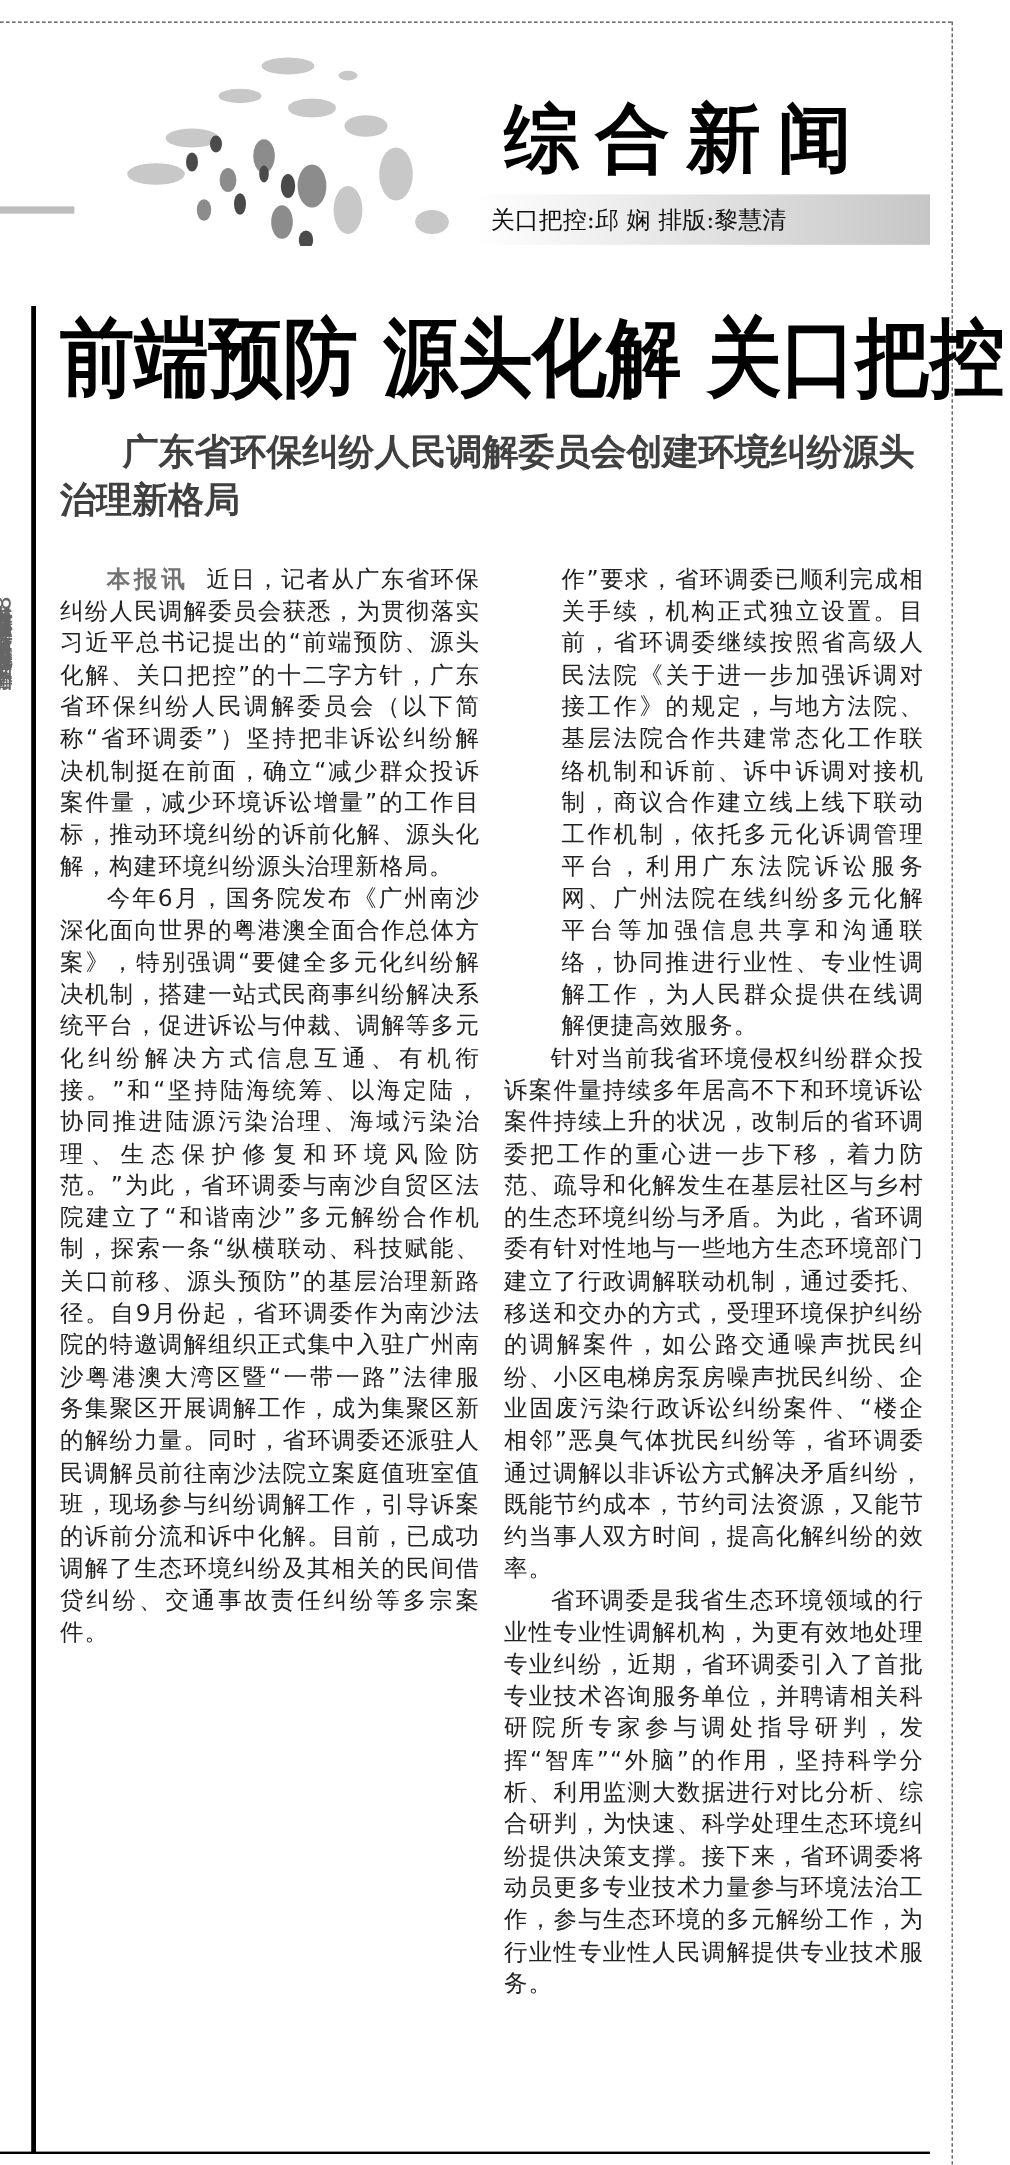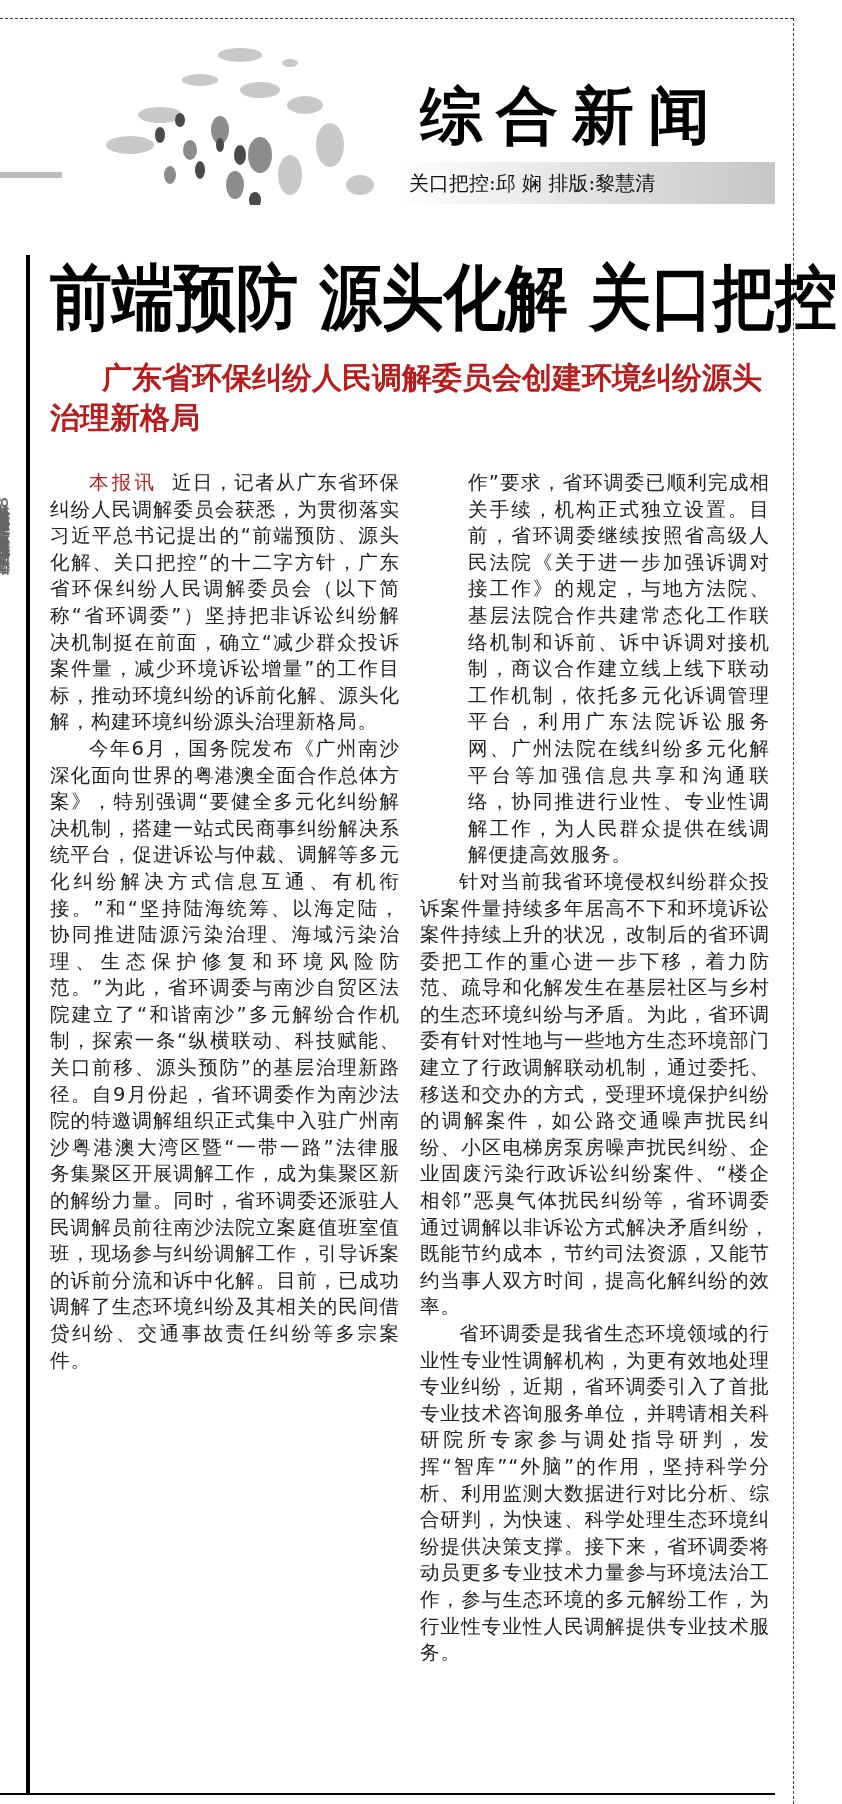--- a/index.html
+++ b/index.html
@@ -15,28 +15,28 @@
                 background:linear-gradient(to right,#ffffff 0%,#e8e8e8 40%,#c6c6c6 100%);
                 display:flex; align-items:center; padding-left:14px; box-sizing:border-box;
                 font-family:"DejaVu Serif", serif; font-size:20px; color:#111; }
   .left-rule { position:absolute; left:26px; top:255px; width:4px; height:1540px; background:#000; }
   .left-strip { position:absolute; left:0; top:490px; width:14px; font-size:20px; line-height:26px;
                 color:#666; writing-mode:vertical-rl; height:1200px; overflow:hidden; }
   .headline { position:absolute; left:50px; top:250px; font-size:62px; font-weight:bold; letter-spacing:0px;
               color:#000; transform:scaleY(1.15); transform-origin:top left; white-space:nowrap;
               font-family:"DejaVu Sans", sans-serif; }
   .subhead { position:absolute; left:50px; top:358px; width:720px; font-family:"DejaVu Serif", serif;
-             font-size:30px; font-weight:bold; line-height:40px; color:#b91c1c; text-indent:52px; }
+             font-size:30px; font-weight:bold; line-height:40px; color:#404040; text-indent:52px; }
   .col { position:absolute; top:470px; width:350px; font-size:19.5px; line-height:26.6px;
          color:#222; text-align:justify; letter-spacing:1px; font-family:"DejaVu Sans", sans-serif; }
   .col-left { left:50px; }
   .col-right { left:420px; }
   .col p { margin:0; text-indent:2em; }
   .col p.cont { text-indent:0;margin-left:48px; }
-  .lead { font-weight:normal; color:#b91c1c; letter-spacing:3px; }
+  .lead { font-weight:bold; color:#737373; letter-spacing:3px; }
   .byline { text-align:right; padding-right:40px; font-weight:bold; color:#111; }
   .bottom-rule { position:absolute; left:0; top:1793px; width:775px; height:2px; background:#000; }
 </style>
 </head>
 <body>
 
 <div class="dash-top"></div>
 <div class="dash-right"></div>
 
 <svg class="banner" viewBox="0 0 330 170">

